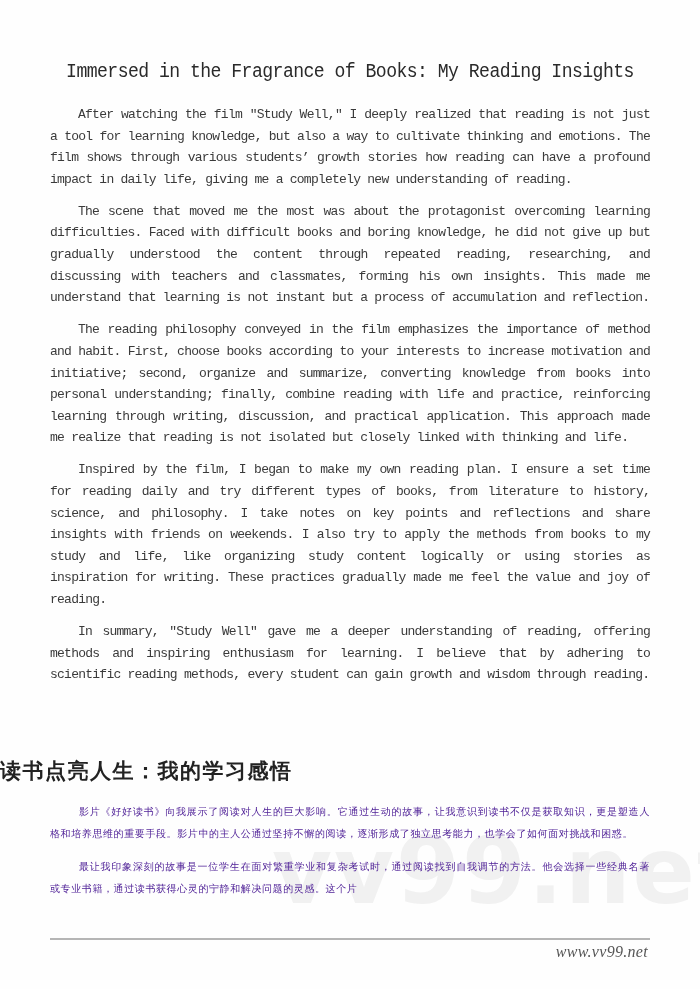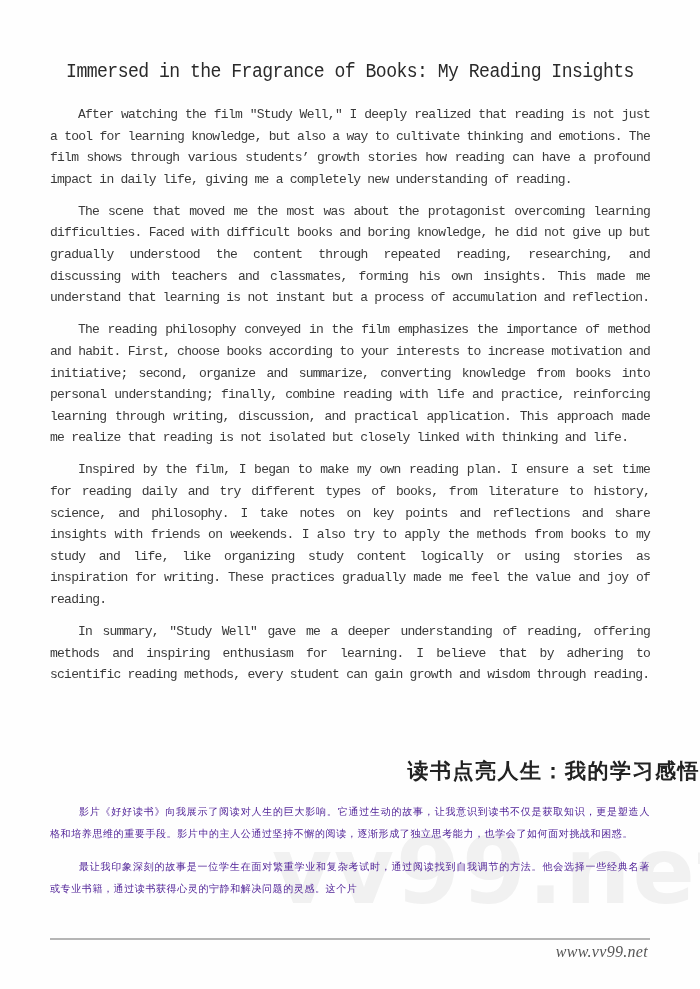--- a/index.html
+++ b/index.html
@@ -21,21 +21,21 @@
     position: absolute; left: 50px; top: 104px; width: 600px; z-index: 1;
   }
   .en-p {
     margin: 0 0 10.5px 0;
     font-family: "Liberation Mono", "DejaVu Sans Mono", monospace;
     font-size: 13px; color: #3a3a3a; line-height: 21.6px;
     text-align: justify; text-align-last: left; text-indent: 28px;
     letter-spacing: -0.75px;
   }
   .zh-title {
-    position: absolute; left: 0; top: 756px; width: 700px; text-align: right;
+    position: absolute; left: 0; top: 756px; width: 700px; text-align: left;
     font-family: "DejaVu Sans", sans-serif; font-weight: bold;
     font-size: 21px; color: #222; letter-spacing: 1.5px; line-height: 30px; z-index: 1;
   }
   .zh-body {
     position: absolute; left: 50px; top: 801px; width: 600px; z-index: 1;
   }
   .zh-p {
     margin: 0 0 11px 0;
     font-family: "DejaVu Serif", serif;
     font-size: 10px; color: #4c1d95; line-height: 22px;

